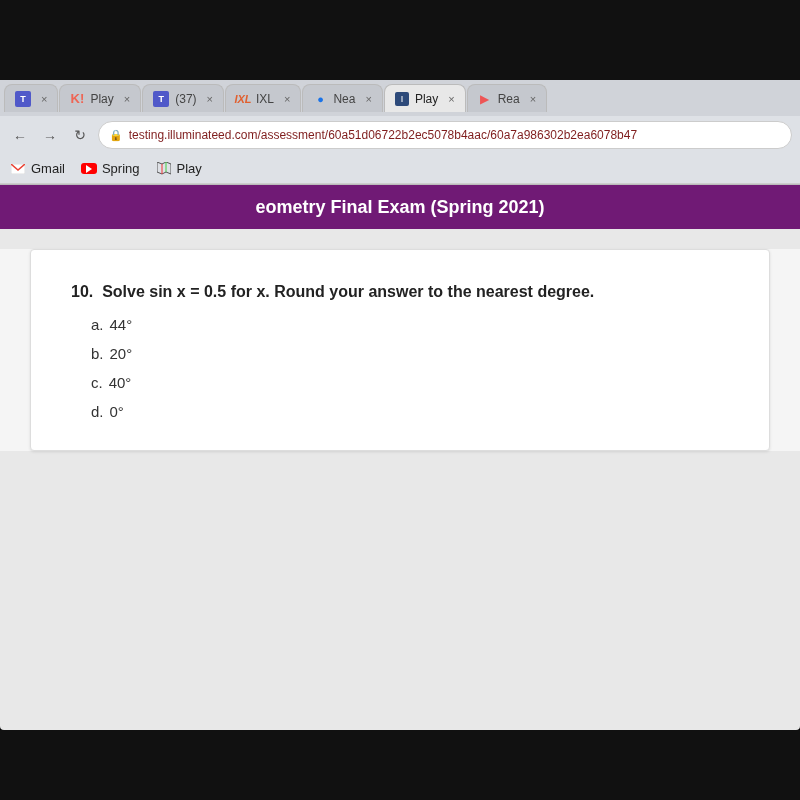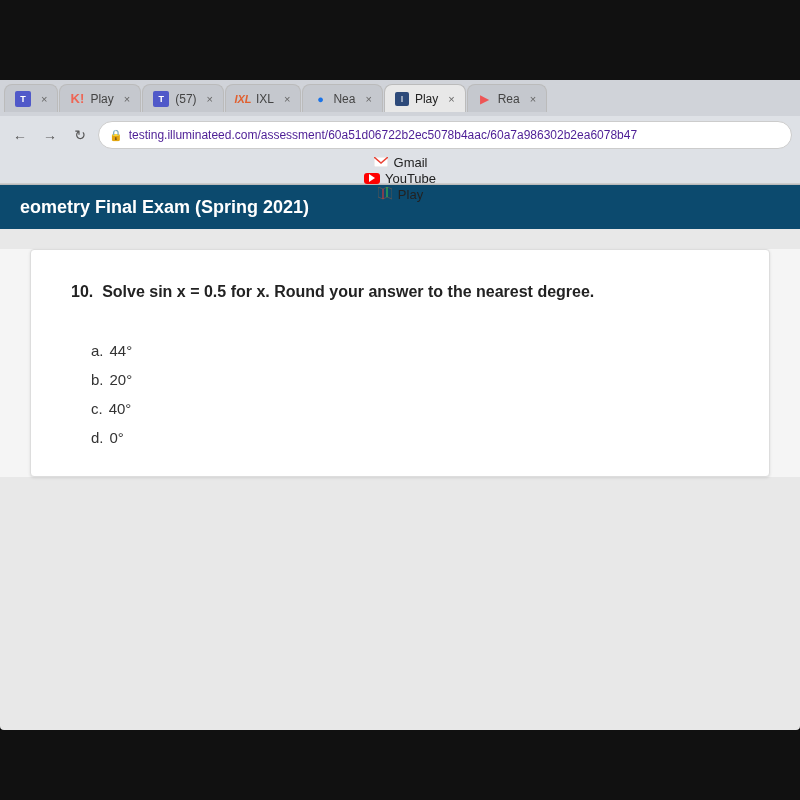--- a/index.html
+++ b/index.html
@@ -118,22 +118,22 @@
     }
 
     
     .bookmarks-bar {
       display: flex;
       align-items: center;
       height: 30px;
       padding: 0 10px;
       background: #dee1e6;
       border-bottom: 1px solid #ccc;
+      gap: 16px;
       font-size: 13px;
-      flex-direction: column;
     }
 
     .bookmark-item {
       display: flex;
       align-items: center;
       gap: 5px;
       cursor: pointer;
       color: #222;
       font-size: 13px;
     }
@@ -141,25 +141,26 @@
     .bookmark-favicon {
       width: 16px;
       height: 16px;
       display: flex;
       align-items: center;
       justify-content: center;
     }
 
     
     .page-header-banner {
-      background: #0c4a6e;
+      background: #701a75;
       height: 44px;
       display: flex;
       align-items: center;
       padding: 0 20px;
+      justify-content: center;
     }
 
     .page-header-title {
       color: #fff;
       font-size: 18px;
       font-weight: bold;
     }
 
     
     .page-content {
@@ -174,21 +175,21 @@
       padding: 30px 40px;
       border: 1px solid #ddd;
       border-radius: 4px;
       box-shadow: 0 1px 3px rgba(0,0,0,0.1);
     }
 
     .question-text {
       font-size: 16px;
       font-weight: bold;
       color: #222;
-      margin-bottom: 38px;
+      margin-bottom: 12px;
       line-height: 1.5;
     }
 
     .answer-options {
       display: flex;
       flex-direction: column;
       gap: 12px;
       padding-left: 20px;
     }
 
@@ -273,21 +274,21 @@
       </div>
 
       <div class="tab">
         <span class="tab-icon" style="font-weight:bold;font-size:13px;color:#e65;">K!</span>
         <span>Play</span>
         <span class="tab-close">×</span>
       </div>
 
       <div class="tab">
         <span class="tab-icon teams-icon">T</span>
-        <span>(57)</span>
+        <span>(37)</span>
         <span class="tab-close">×</span>
       </div>
 
       <div class="tab">
         <span class="tab-icon">
             <span class="dell-icon" style="color:#e06030;font-style:italic;font-weight:bold;font-size:11px;">IXL</span>
           </span>
         <span>IXL</span>
         <span class="tab-close">×</span>
       </div>
@@ -310,39 +311,39 @@
         <span class="tab-close">×</span>
       </div>
     </div>
 
     <div class="address-bar-row">
       <div class="nav-btn">←</div>
       <div class="nav-btn">→</div>
       <div class="nav-btn">↻</div>
       <div class="address-field">
         <span class="lock-icon">🔒</span>
-        <span style="font-size:12px;color:#4c1d95;overflow:hidden;text-overflow:ellipsis;white-space:nowrap;">testing.illuminateed.com/assessment/60a51d06722b2ec5078b4aac/60a7a986302b2ea6078b47</span>
+        <span style="font-size:12px;color:#7f1d1d;overflow:hidden;text-overflow:ellipsis;white-space:nowrap;">testing.illuminateed.com/assessment/60a51d06722b2ec5078b4aac/60a7a986302b2ea6078b47</span>
       </div>
     </div>
 
     <div class="bookmarks-bar">
       <div class="bookmark-item">
         <div class="bookmark-favicon">
           <svg width="14" height="10" viewBox="0 0 14 10">
             <rect width="14" height="10" rx="1" fill="#fff" stroke="#ddd"></rect>
             <polyline points="0,0 7,6 14,0" fill="none" stroke="#ea4335" stroke-width="1.5"></polyline>
           </svg>
         </div>
         <span>Gmail</span>
       </div>
       <div class="bookmark-item">
         <div class="bookmark-favicon">
           <div class="yt-icon"></div>
         </div>
-        <span>YouTube</span>
+        <span>Spring</span>
       </div>
       <div class="bookmark-item">
         <div class="bookmark-favicon">
           <svg width="14" height="14" viewBox="0 0 14 14">
             <polygon points="0,0 5,2 9,0 14,2 14,12 9,10 5,12 0,10" fill="none" stroke="#555" stroke-width="1"></polygon>
             <line x1="5" y1="2" x2="5" y2="12" stroke="#e33" stroke-width="1"></line>
             <line x1="9" y1="0" x2="9" y2="10" stroke="#4c4" stroke-width="1"></line>
           </svg>
         </div>
         <span>Play</span>

